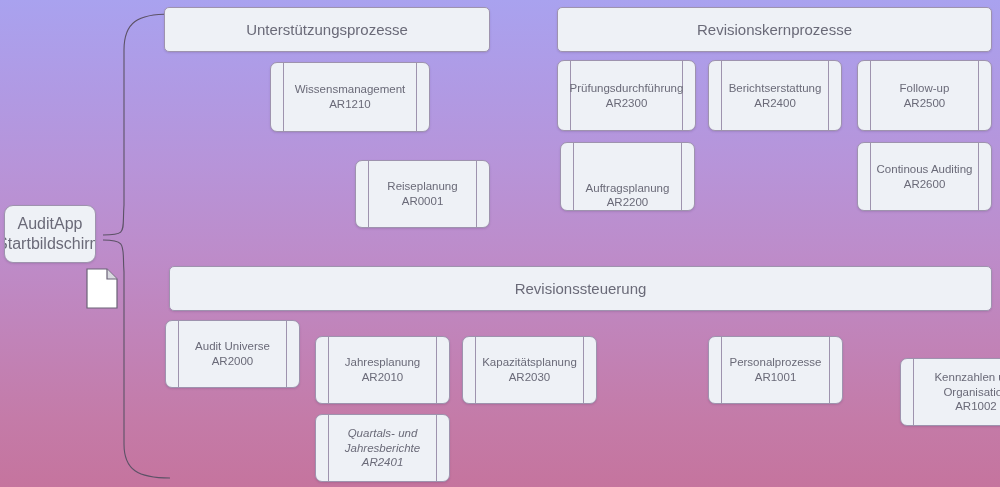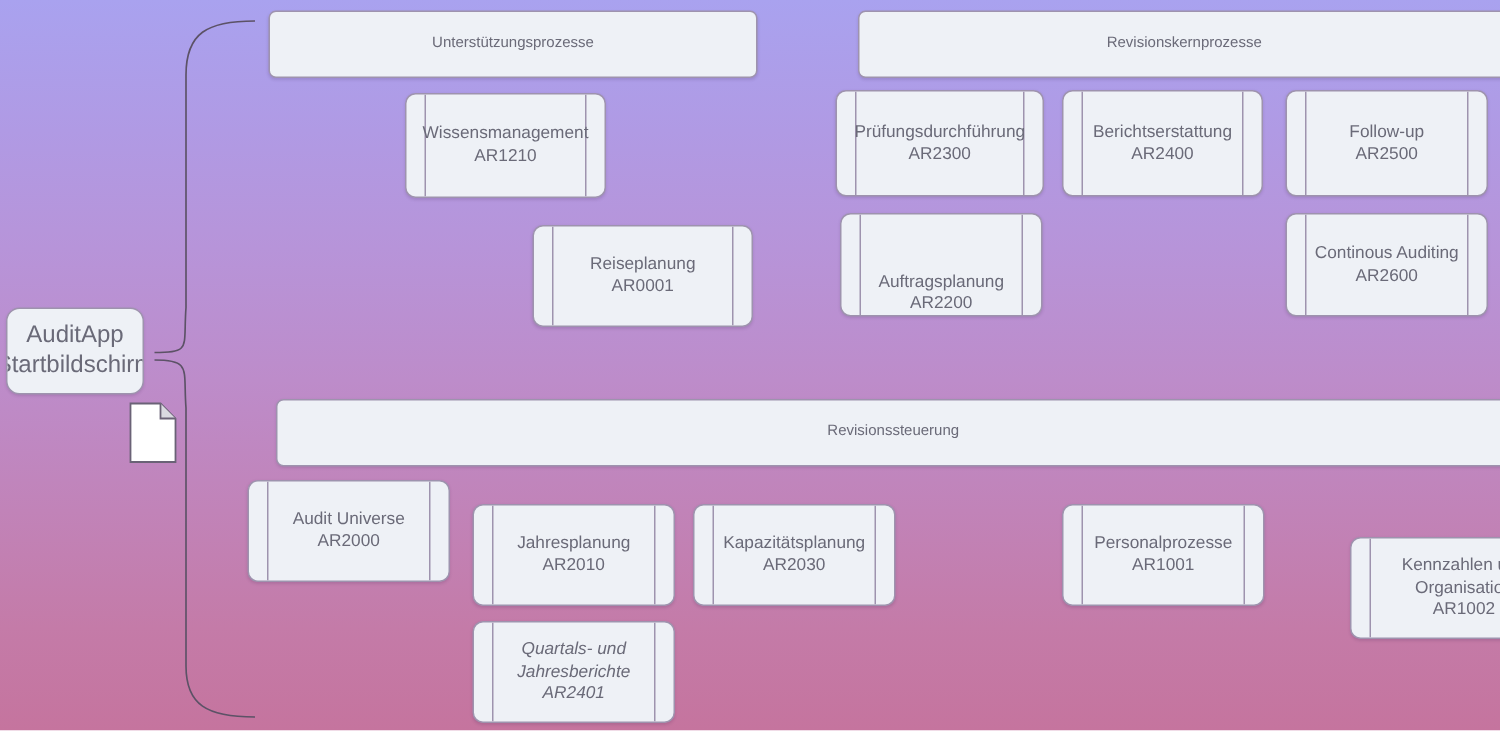--- a/index.html
+++ b/index.html
@@ -61,23 +61,22 @@
     top: 0;
     bottom: 0;
     width: 0px;
     border-left: 1px solid #9e93ae;
     z-index: 1;
   }
   .node.sub::before { left: 12px; }
   .node.sub::after  { right: 12px; }
 
   .node.header {
-    font-size: 10px;
+    font-size: 15px;
     border-radius: 5px;
-    margin-left: 15px;
   }
   .node.start {
     border-radius: 9px;
     font-size: 16px;
   }
 
   
   #doc-icon {
     position: absolute;
     left: 86px;
@@ -112,42 +111,42 @@
   </div>
 
   <div class="node header" style="left:557px; top:7px; width:435px; height:45px;">
     <span class="label">Revisionskernprozesse</span>
   </div>
 
   <div class="node header" style="left:169px; top:266px; width:823px; height:45px;">
     <span class="label">Revisionssteuerung</span>
   </div>
 
-  <div class="node sub" style="left:270px; top:62px; width:134px; height:70px;">
+  <div class="node sub" style="left:270px; top:62px; width:160px; height:70px;">
     <span class="label">Wissensmanagement
 AR1210</span>
   </div>
 
   <div class="node sub" style="left:557px; top:60px; width:139px; height:71px;">
     <span class="label">Prüfungsdurchführung
 AR2300</span>
   </div>
 
   <div class="node sub" style="left:708px; top:60px; width:134px; height:71px;">
     <span class="label">Berichtserstattung
 AR2400</span>
   </div>
 
   <div class="node sub" style="left:857px; top:60px; width:135px; height:71px;">
     <span class="label">Follow-up
 AR2500</span>
   </div>
 
 
-  <div class="node sub" style="left:355px; top:150px; width:147px; height:68px;">
+  <div class="node sub" style="left:355px; top:160px; width:135px; height:68px;">
     <span class="label">Reiseplanung
 AR0001</span>
   </div>
 
   <div class="node sub" style="left:560px; top:142px; width:135px; height:69px;align-items:flex-end;">
     <span class="label">Auftragsplanung
 AR2200</span>
   </div>
 
   <div class="node sub" style="left:857px; top:142px; width:135px; height:69px;">

